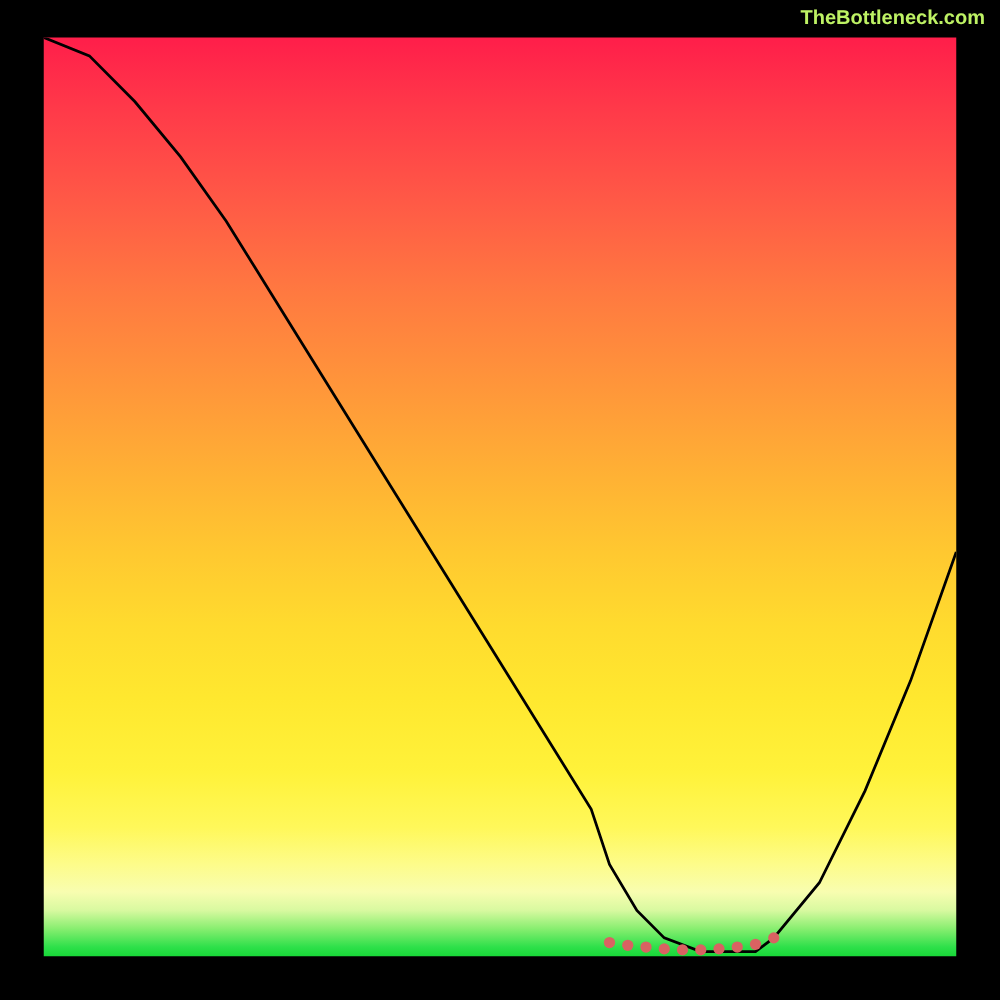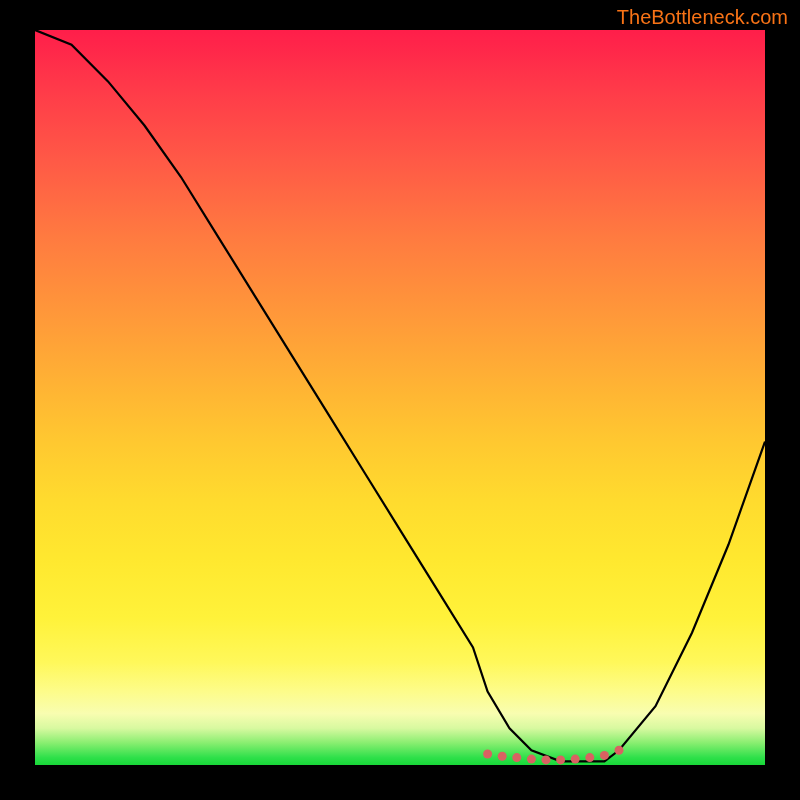--- a/index.html
+++ b/index.html
@@ -8,23 +8,23 @@
     height: 800px;
     background: #000;
     position: relative;
     font-family: Arial, sans-serif;
     overflow: hidden;
   }
   .watermark {
     position: absolute;
     top: 6px;
     right: 12px;
-    color: #f97316;
-    font-size: 20px;
-    font-weight: 400;
+    color: #bef264;
+    font-size: 16px;
+    font-weight: 700;
     z-index: 10;
   }
   .plot-area {
     position: absolute;
     left: 35px;
     top: 30px;
     width: 730px;
     height: 735px;
   }
   .gradient-bg {

